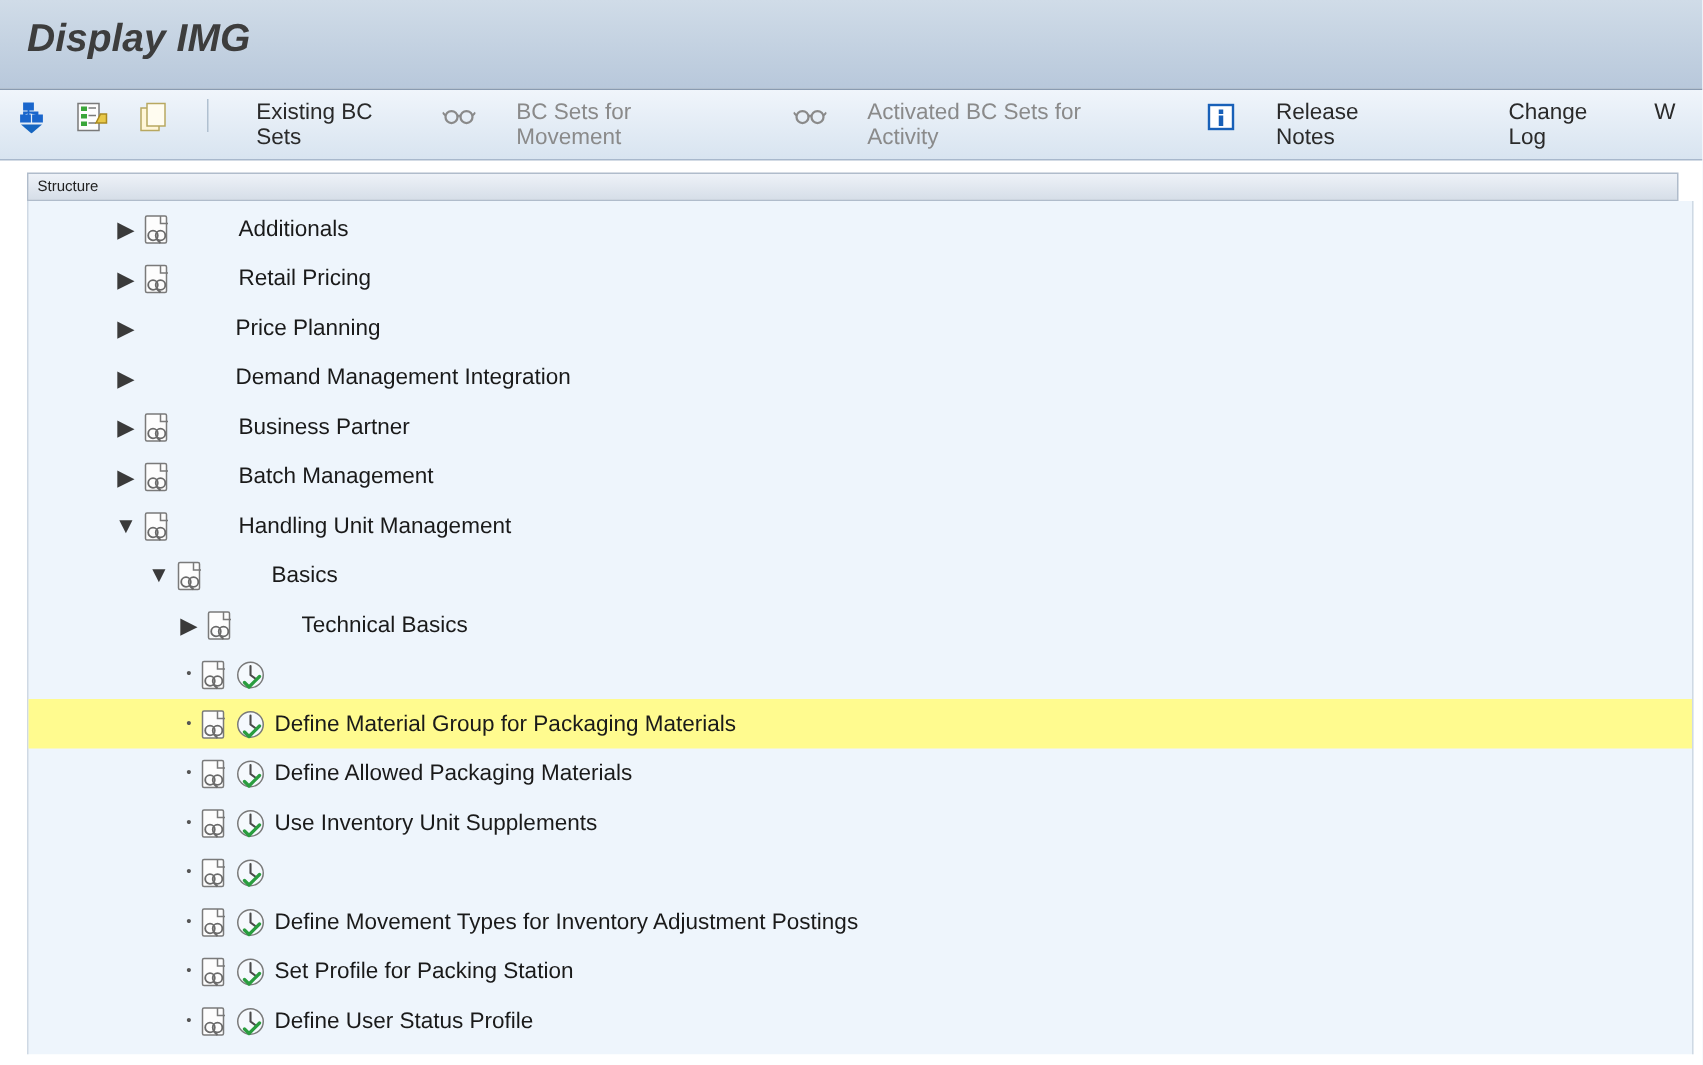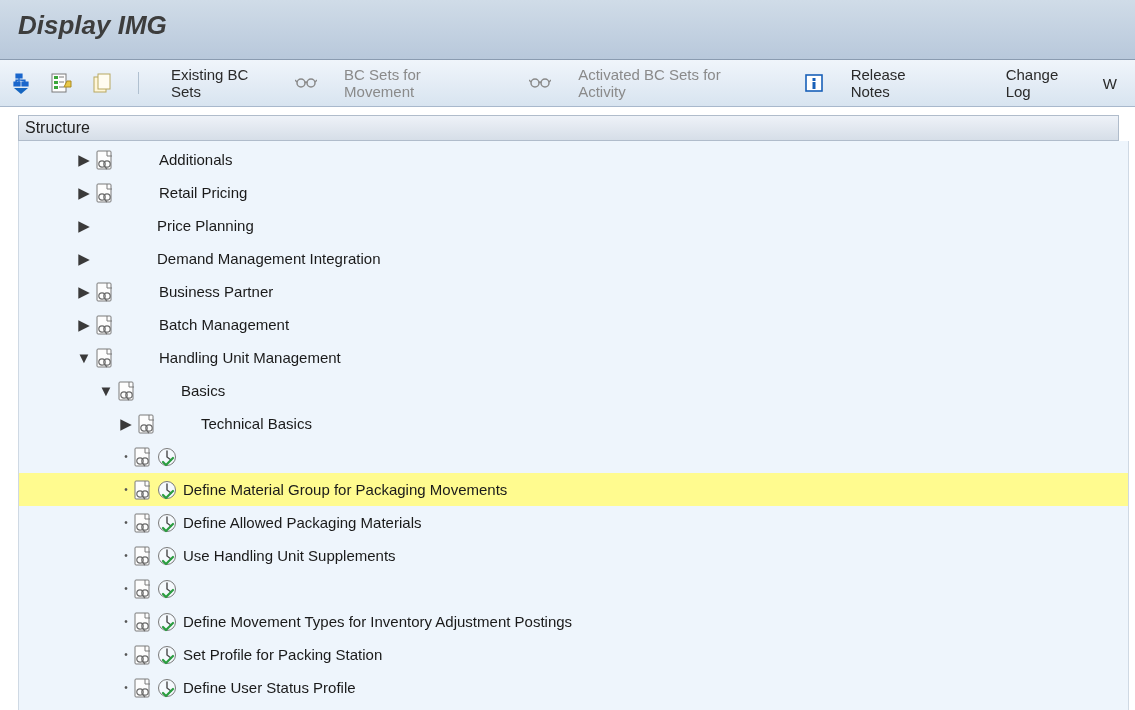--- a/index.html
+++ b/index.html
@@ -15,21 +15,20 @@
     font-weight: bold;
     font-style: italic;
     color: #3d3d3d;
   }
   
   .toolbar {
     background: linear-gradient(to bottom, #f0f5fb, #d8e4f0);
     border-bottom: 1px solid #a8b8cc;
     padding: 6px 10px;
     display: flex;
-    align-items: center;
     gap: 18px;
   }
   .tb-icon {
     width: 24px;
     height: 24px;
     display: inline-flex;
     align-items: center;
     justify-content: center;
     cursor: pointer;
     border: 1px solid transparent;
@@ -37,21 +36,21 @@
   }
   .tb-sep { width: 1px; height: 22px; background: #b0c0d0; margin: 0 6px; }
   .tb-label { color: #2a2a2a; font-size: 15px; padding: 0 8px; cursor: pointer; }
   .tb-label.disabled { color: #8a8a8a; }
   
   .content { padding: 8px 0 0 0; }
   .structure-hdr {
     background: linear-gradient(to bottom, #eef2f8, #d6dee8);
     border: 1px solid #b0bccb;
     padding: 3px 6px;
-    font-size: 16px;
+    font-size: 10px;
     color: #222;
     margin: 0 16px 0 18px;
   }
   
   .tree { background: #eef5fc; margin: 0 6px 0 18px; border-left: 1px solid #cfd9e4; border-right: 1px solid #cfd9e4; padding: 2px 0 6px 0; }
   .tree-row {
     display: flex;
     align-items: center;
     height: 33px;
     font-size: 15px;
@@ -291,21 +290,21 @@
       <span class="doc-icon">
           <svg width="18" height="20" viewBox="0 0 18 20">
             <use href="#svg-doc"></use>
           </svg>
         </span>
       <span class="exec-icon">
           <svg width="20" height="20" viewBox="0 0 20 20">
             <use href="#svg-exec"></use>
           </svg>
         </span>
-      <span class="node-label">Define Material Group for Packaging Movements</span>
+      <span class="node-label">Define Material Group for Packaging Materials</span>
     </div>
 
     <div class="tree-row">
       <span class="ind" style="width:100px"></span>
       <span class="bulletdot">•</span>
       <span class="doc-icon">
           <svg width="18" height="20" viewBox="0 0 18 20">
             <use href="#svg-doc"></use>
           </svg>
         </span>
@@ -323,21 +322,21 @@
       <span class="doc-icon">
           <svg width="18" height="20" viewBox="0 0 18 20">
             <use href="#svg-doc"></use>
           </svg>
         </span>
       <span class="exec-icon">
           <svg width="20" height="20" viewBox="0 0 20 20">
             <use href="#svg-exec"></use>
           </svg>
         </span>
-      <span class="node-label">Use Handling Unit Supplements</span>
+      <span class="node-label">Use Inventory Unit Supplements</span>
     </div>
 
     <div class="tree-row">
       <span class="ind" style="width:100px"></span>
       <span class="bulletdot">•</span>
       <span class="doc-icon">
           <svg width="18" height="20" viewBox="0 0 18 20">
             <use href="#svg-doc"></use>
           </svg>
         </span>

